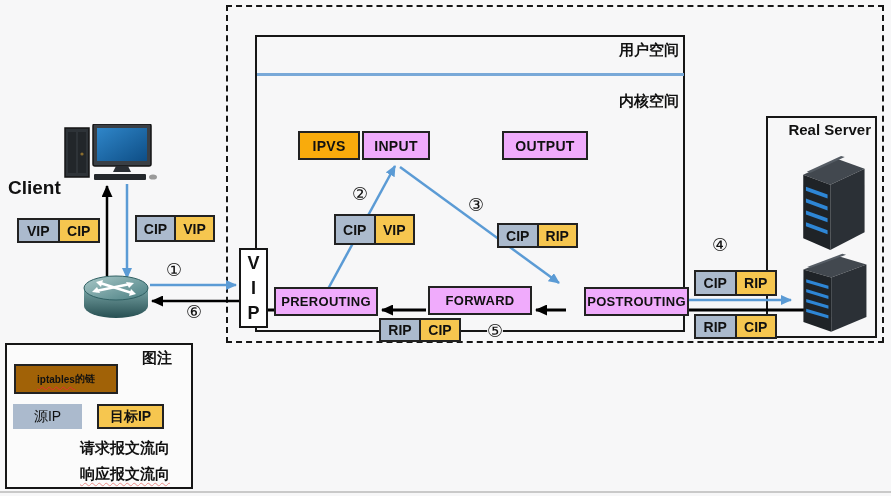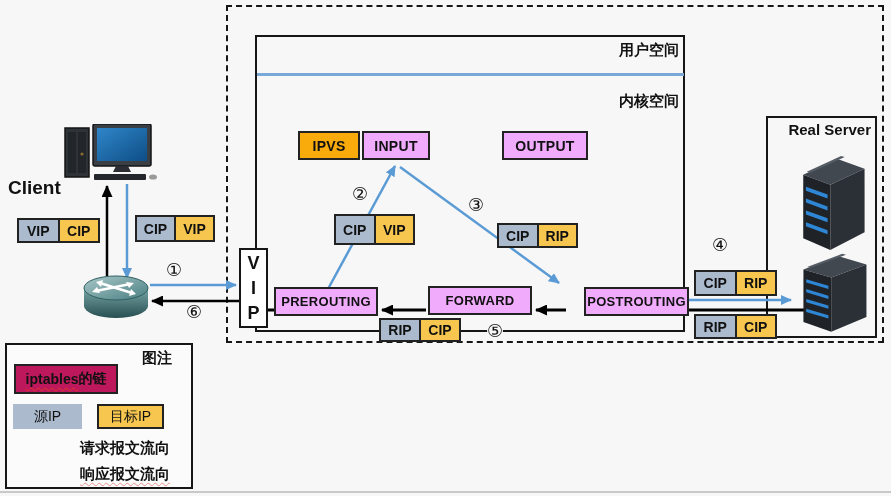--- a/index.html
+++ b/index.html
@@ -42,32 +42,32 @@
   
   .lbl { z-index:5; color:#111; white-space:nowrap; }
   .title-17 { font-weight:bold; font-size:17px; }
   .title-15 { font-weight:bold; font-size:15px; }
   .title-19 { font-weight:bold; font-size:19px; }
   .step { z-index:5; font-size:18px; color:#111; line-height:18px; }
   .step.on-line { background:#f7f7f8; border-radius:50%; }
   .t-right { text-align:right; }
   
   .lg-green {
-    background:#be185d; border:2px solid #222; z-index:4;
+    background:#a16207; border:2px solid #222; z-index:4;
     display:flex; align-items:center; justify-content:center;
-    font-weight:bold; font-size:14px; color:#111;
+    font-weight:bold; font-size:10px; color:#111;
   }
   .lg-src {
     background:#abbacd; z-index:4; display:flex; align-items:center; justify-content:center;
     font-weight:normal; font-size:14px; color:#111;
   }
   .lg-dst {
     background:#f6c64f; border:2px solid #222; z-index:4;
     display:flex; align-items:center; justify-content:center;
-    font-weight:normal; font-size:14px; color:#111;
+    font-weight:bold; font-size:14px; color:#111;
   }
   .squig {
     text-decoration:underline; text-decoration-style:wavy;
     text-decoration-color:#e0312b; text-decoration-thickness:1px;
     text-underline-offset:3px;
   }
   .squig-light {
     text-decoration:underline; text-decoration-style:wavy;
     text-decoration-color:#e98f8a; text-decoration-thickness:1px;
     text-underline-offset:3px;

